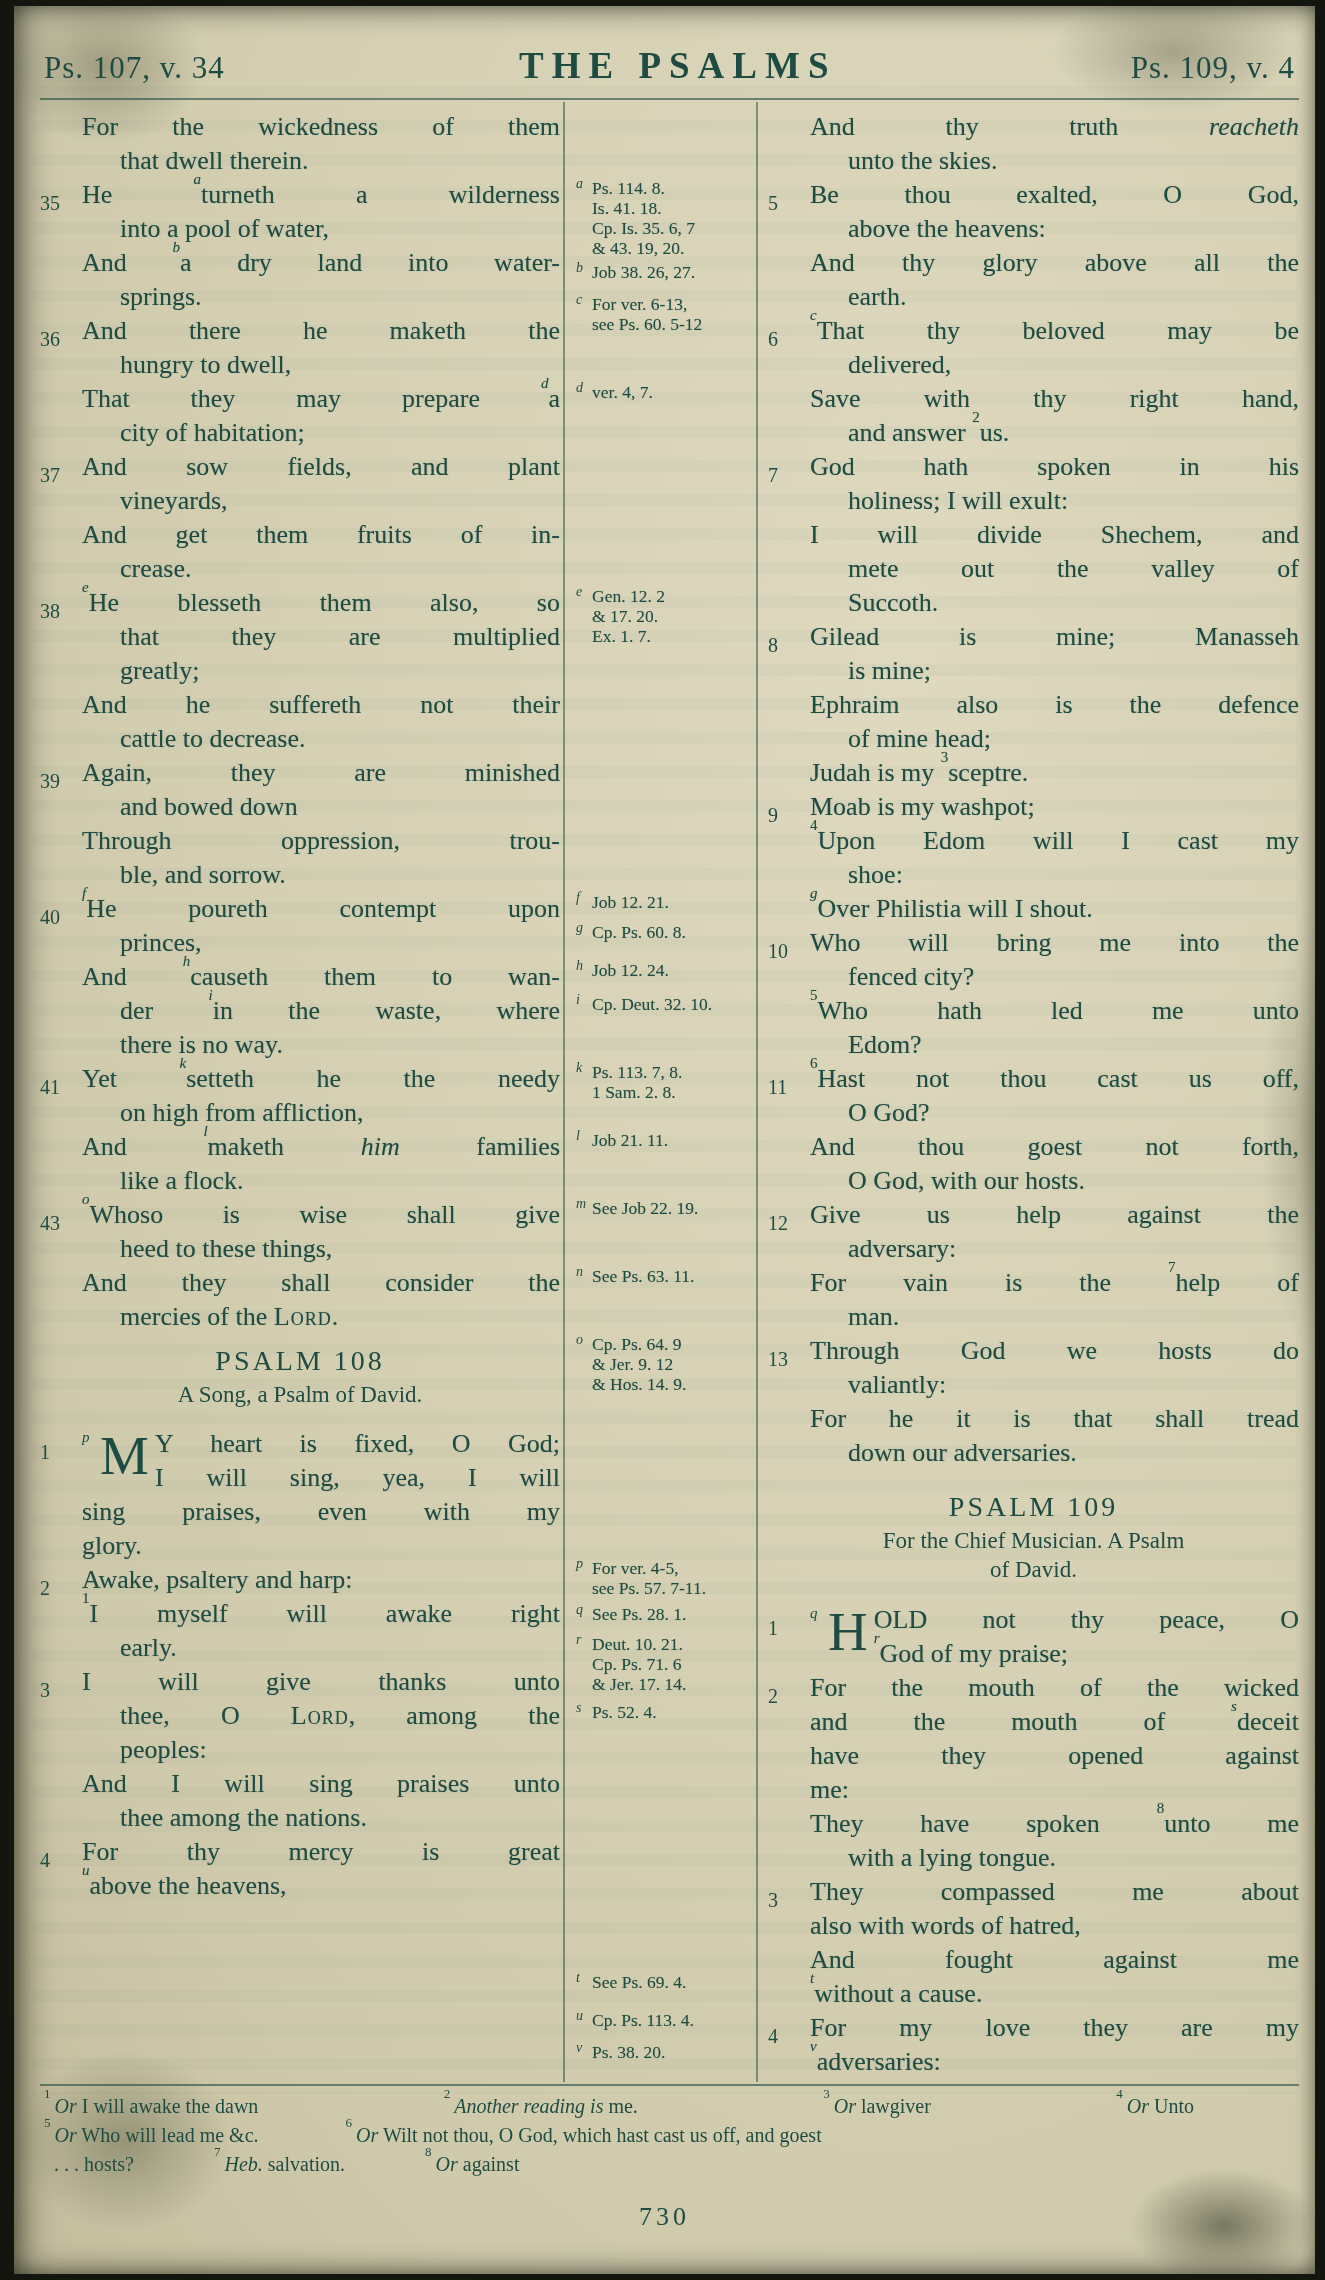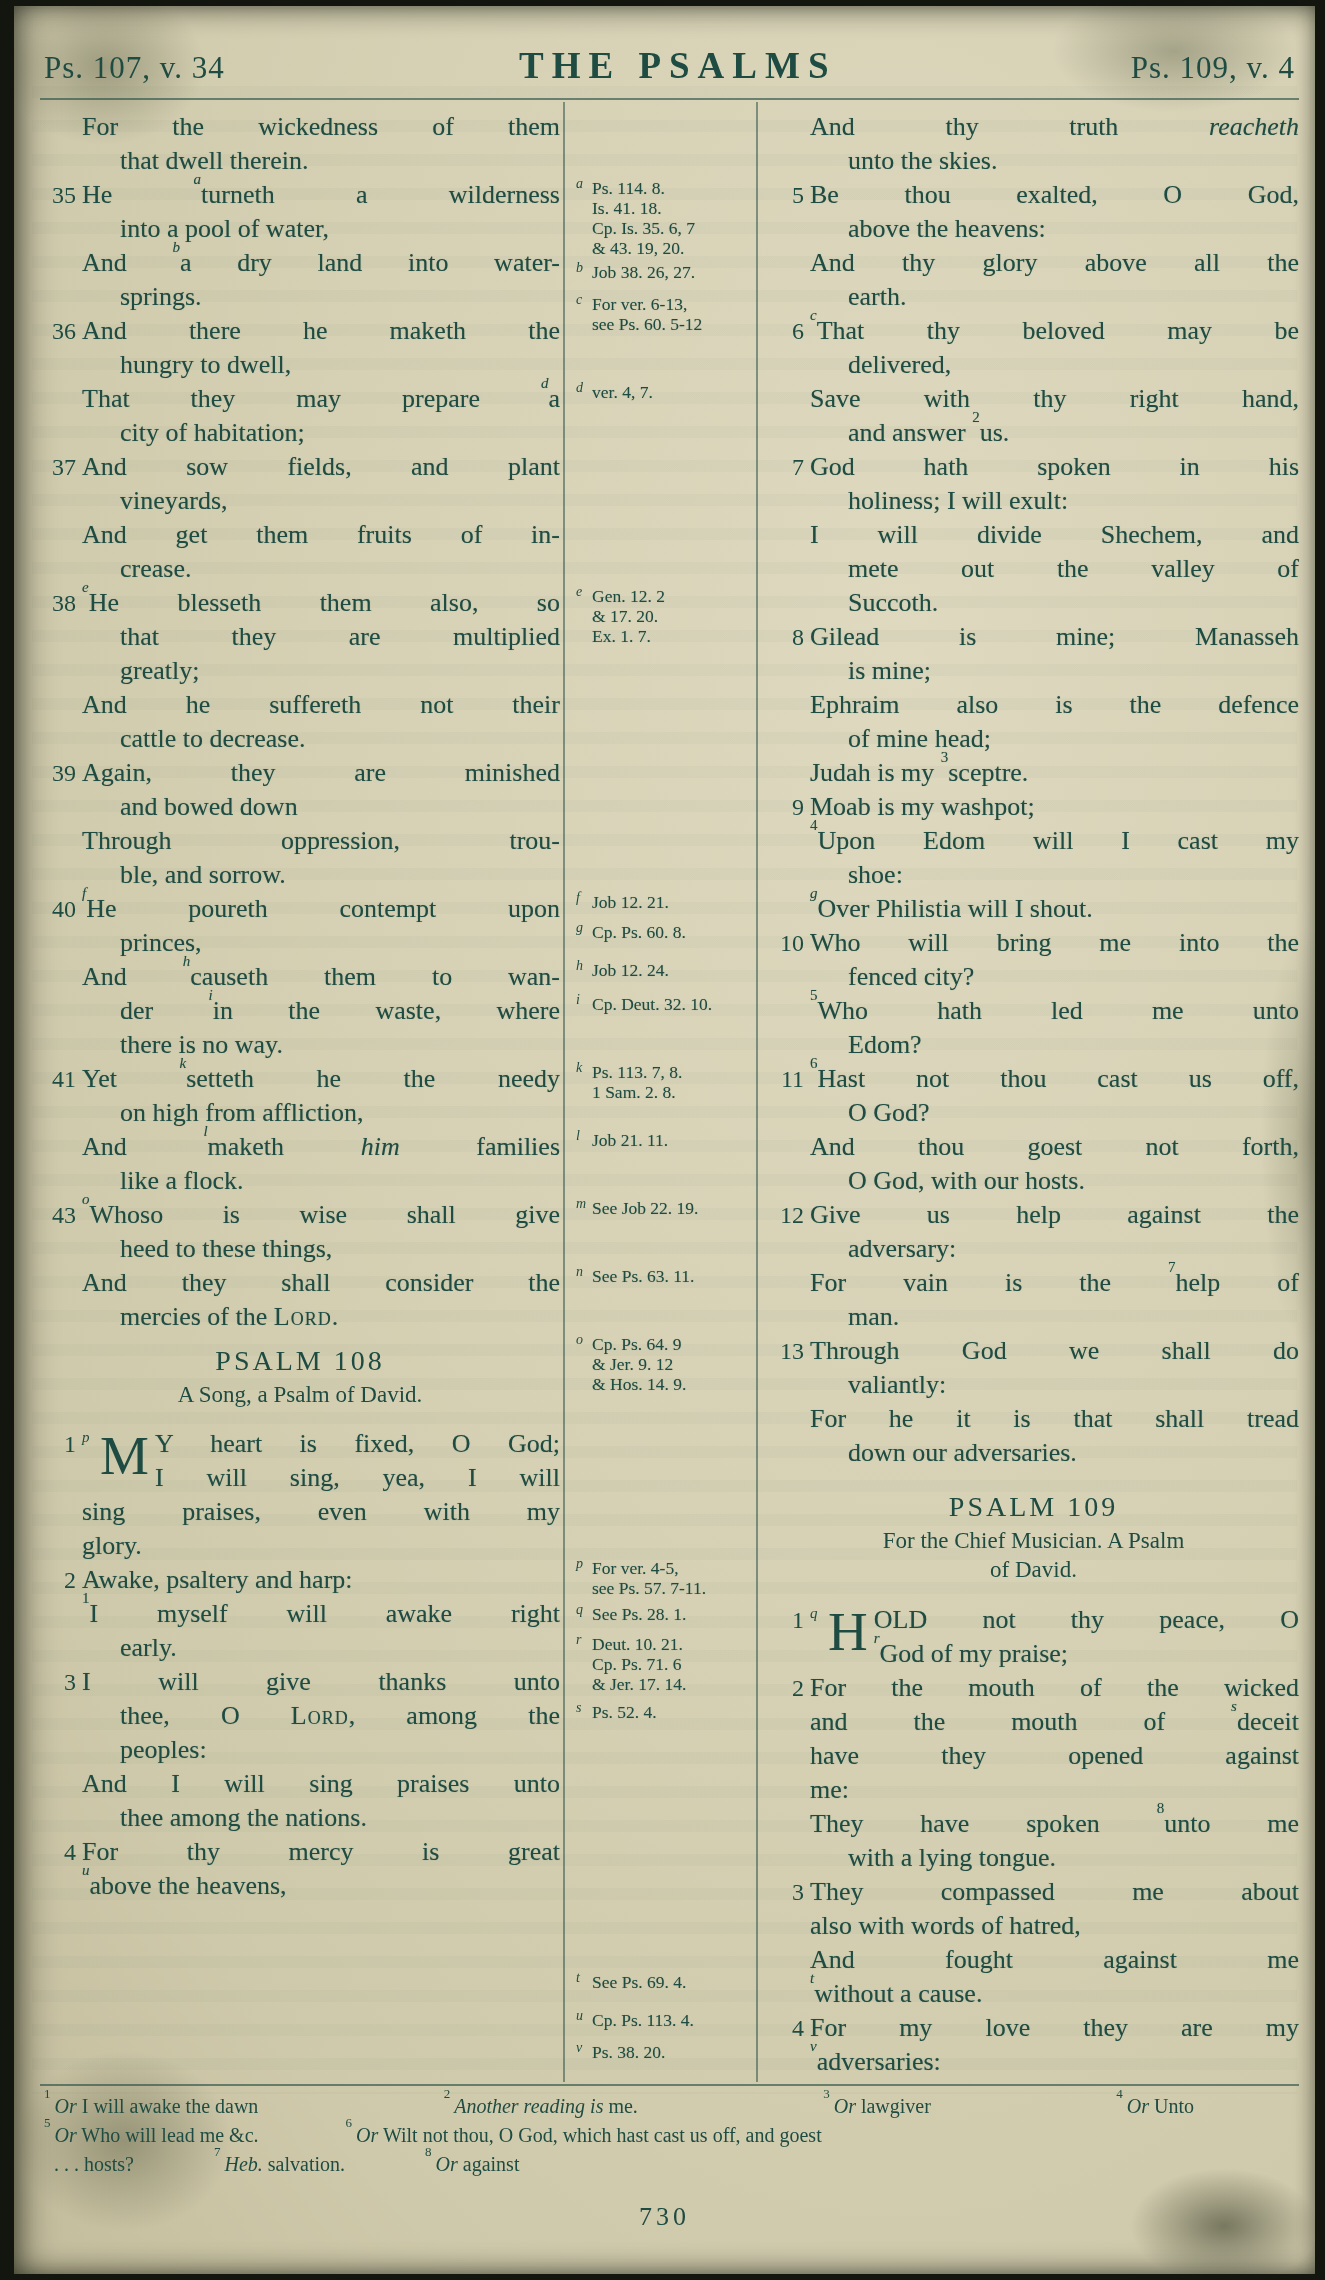--- a/index.html
+++ b/index.html
@@ -43,21 +43,21 @@
   .v1{left:523px}.v2{left:716px}
   .col{position:absolute;top:8px}
   .colL{left:0;width:520px}
   .colR{left:728px;width:531px}
   .refcol{position:absolute;left:534px;top:8px;width:178px;height:100%}
 
   .verse{position:relative}
   .line{font-size:26px;line-height:34px;padding-left:42px;text-shadow:0 0 1px rgba(31,76,66,.35)}
   .line.wrap{padding-left:80px}
   .line.just{text-align:justify;text-align-last:justify;text-justify:inter-word}
-  .vnum{position:absolute;left:0;top:0;width:36px;text-align:right;font-size:24px;line-height:34px}
+  .vnum{position:absolute;left:0;top:8px;width:36px;text-align:left;font-size:20px;line-height:34px}
 
   .dropv{display:flow-root;margin-left:42px}
   .dropv .vnum{left:-42px}
   .dropv .line{padding-left:0}
   .presup{float:left;width:18px;height:64px;font-size:15px;font-style:italic;padding-top:2px}
   .dropcap{float:left;font-size:55px;line-height:58px;height:64px;padding-right:6px}
 
   sup.sp{font-size:15px;line-height:0;position:relative;top:-9px}
   sup.spl{font-style:italic}
   .sc{font-variant:small-caps;letter-spacing:1px}
@@ -354,21 +354,21 @@
         </div>
         <div class="verse">
           <span class="vnum">12</span>
           <div class="line just">Give us help against the</div>
           <div class="line wrap">adversary:</div>
           <div class="line just">For vain is the <sup class="sp spn">7</sup>help of</div>
           <div class="line wrap">man.</div>
         </div>
         <div class="verse">
           <span class="vnum">13</span>
-          <div class="line just">Through God we shall do</div>
+          <div class="line just">Through God we hosts do</div>
           <div class="line wrap">valiantly:</div>
           <div class="line just">For he it is that shall tread</div>
           <div class="line wrap">down our adversaries.</div>
         </div>
         <div class="pshead">
           <div class="phtitle">PSALM 109</div>
           <div class="phsub">For the Chief Musician. A Psalm</div>
           <div class="phsub">of David.</div>
         </div>
         <div class="verse dropv">

